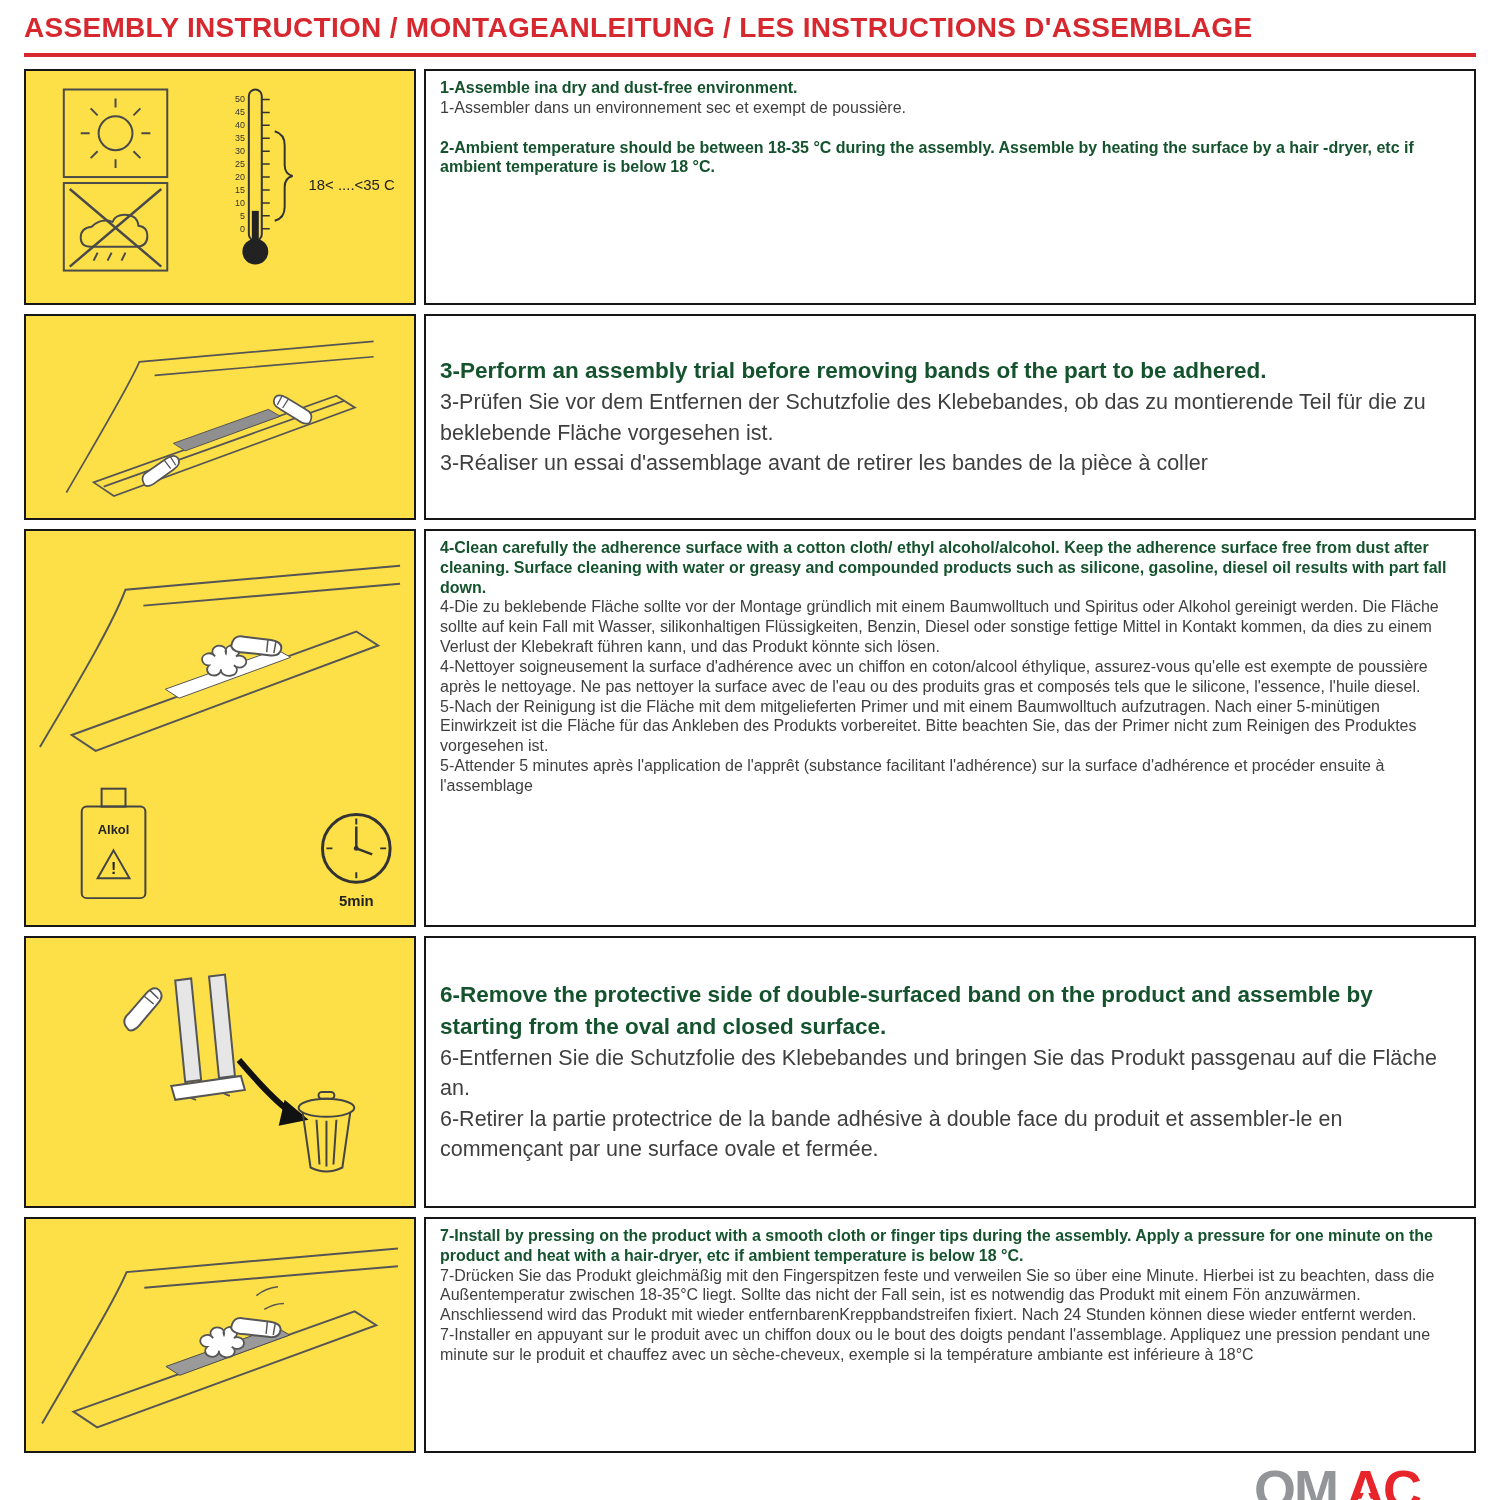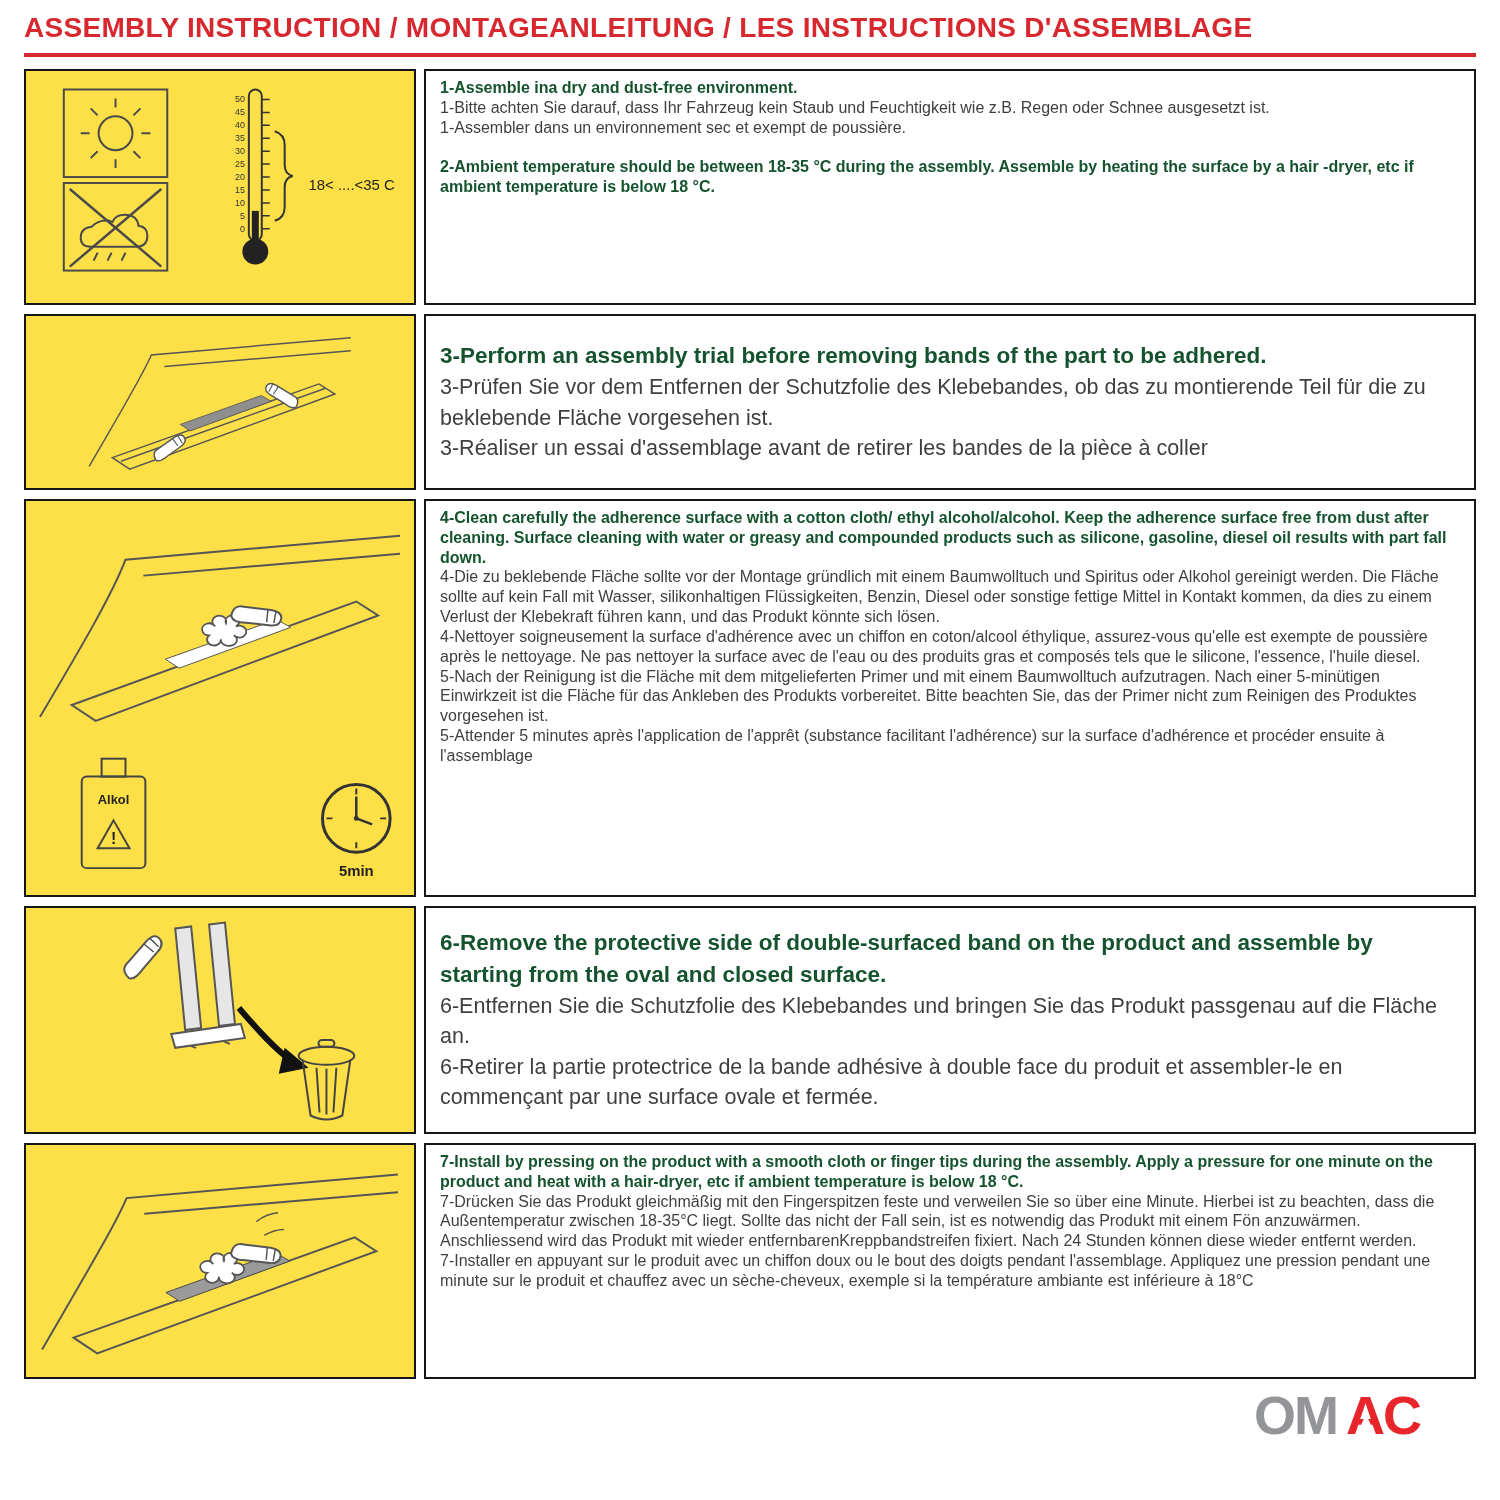--- a/index.html
+++ b/index.html
@@ -4,23 +4,23 @@
 <style>
   * { box-sizing: border-box; margin: 0; padding: 0; }
   html, body { width: 1500px; background: #fff; font-family: "Liberation Sans", sans-serif; }
   .page { width: 1500px; height: 1500px; padding: 12px 24px 0 24px; background: #fff; }
 
   .title { color: #d7282f; font-size: 28px; font-weight: 800; letter-spacing: 0.3px; white-space: nowrap; }
   .title-underline { height: 4px; background: #d7282f; margin: 9px 0 12px 0; }
 
   .row { display: flex; gap: 8px; margin-bottom: 9px; }
   .r1 { height: 236px; }
-  .r2 { height: 176px; }
+  .r2 { height: 206px; }
   .r3 { height: 398px; }
-  .r4 { height: 228px; }
+  .r4 { height: 272px; }
   .r5 { height: 236px; }
 
   .illu { flex: 0 0 392px; width: 392px; border: 2px solid #161616; background: #fde047; overflow: hidden; }
   .illu svg { display: block; width: 100%; height: 100%; }
 
   .txt { flex: 1; border: 2px solid #161616; padding: 7px 14px; color: #3f3f3f; overflow: hidden; }
   .txt p { font-size: 16px; line-height: 1.24; }
   .txt p.b { font-weight: 700; color: #14532d; }
   .txt p.gap { margin-top: 20px; }
 
@@ -72,21 +72,20 @@
             <text x="220" y="146">5</text>
             <text x="220" y="159">0</text>
           </g>
           <path d="M250,58 q10,3 10,14 v20 q0,9 8,11 q-8,2 -8,11 v20 q0,11 -10,14" fill="none" stroke="#333" stroke-width="2"></path>
           <text x="284" y="117" font-size="15" fill="#222">18&lt; ....&lt;35 C</text>
         </g>
       </svg>
     </div>
     <div class="txt">
       <p class="b">1-Assemble ina dry and dust-free environment.</p>
-      <p>1-Bitte achten Sie darauf, dass Ihr Fahrzeug kein Staub und Feuchtigkeit wie z.B. Regen oder Schnee ausgesetzt ist.</p>
       <p>1-Assembler dans un environnement sec et exempt de poussière.</p>
       <p class="b gap">2-Ambient temperature should be between 18-35 °C  during the assembly. Assemble by heating the surface by a hair -dryer, etc if ambient temperature is below 18 °C.</p>
     </div>
   </div>
 
   <div class="row r2">
     <div class="illu">
       <svg viewBox="0 0 390 238">
         <g fill="none" stroke="#555" stroke-width="2">
           <path d="M14,208 C58,132 88,82 100,54 L376,30"></path>

